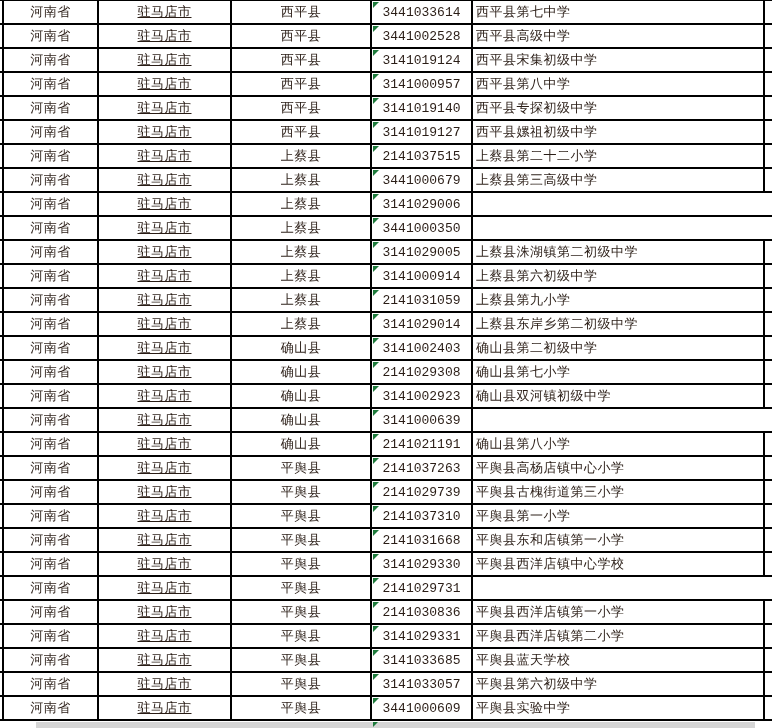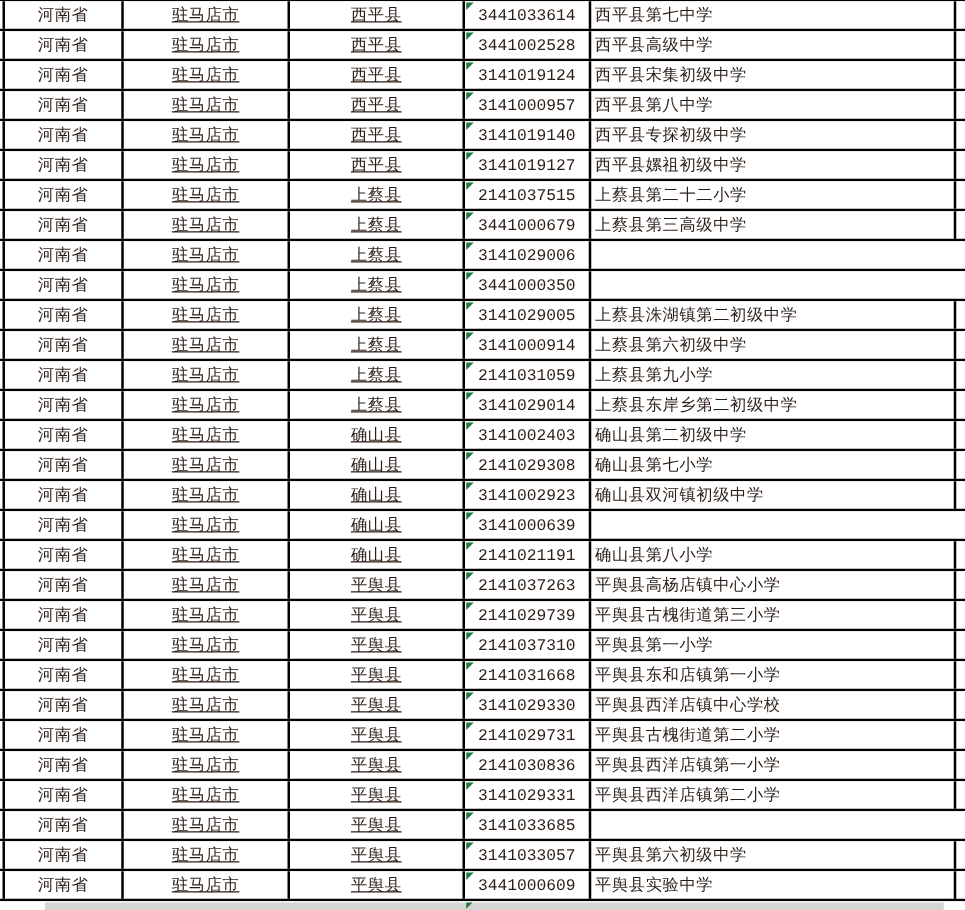--- a/index.html
+++ b/index.html
@@ -40,21 +40,21 @@
     font-size: 13px;
     letter-spacing: 0.5px;
     color: #2a1d16;
     white-space: nowrap;
     overflow: hidden;
     position: relative;
   }
   .sliver    { width: 4px; }
   .province  { width: 95px; }
   .city      { width: 133px; text-decoration: underline; }
-  .county    { width: 140px; text-decoration: underline; }
+  .county    { width: 140px; }
   .code      { width: 101px; letter-spacing: 0; font-family: Liberation Mono, monospace; }
   .school    { width: 292px; justify-content: flex-start; padding-left: 3px; }
   .sliver-r  { width: 7px; border-right: none; }
   .tri {
     position: absolute;
     left: 1px;
     top: 1px;
     width: 0;
     height: 0;
     border-top: 6px solid #1e7b3c;
@@ -402,21 +402,20 @@
 
   <div class="row">
     <div class="cell sliver"></div>
     <div class="cell province">河南省</div>
     <div class="cell city">驻马店市</div>
     <div class="cell county">平舆县</div>
     <div class="cell code">
       <span class="tri"></span>
       <span class="code-text">2141029731</span>
     </div>
-    <div class="cell school">平舆县古槐街道第二小学</div>
     <div class="cell sliver-r"></div>
   </div>
 
   <div class="row">
     <div class="cell sliver"></div>
     <div class="cell province">河南省</div>
     <div class="cell city">驻马店市</div>
     <div class="cell county">平舆县</div>
     <div class="cell code">
       <span class="tri"></span>
@@ -441,20 +440,21 @@
 
   <div class="row">
     <div class="cell sliver"></div>
     <div class="cell province">河南省</div>
     <div class="cell city">驻马店市</div>
     <div class="cell county">平舆县</div>
     <div class="cell code">
       <span class="tri"></span>
       <span class="code-text">3141033685</span>
     </div>
+    <div class="cell school">平舆县蓝天学校</div>
     <div class="cell sliver-r"></div>
   </div>
 
   <div class="row">
     <div class="cell sliver"></div>
     <div class="cell province">河南省</div>
     <div class="cell city">驻马店市</div>
     <div class="cell county">平舆县</div>
     <div class="cell code">
       <span class="tri"></span>

